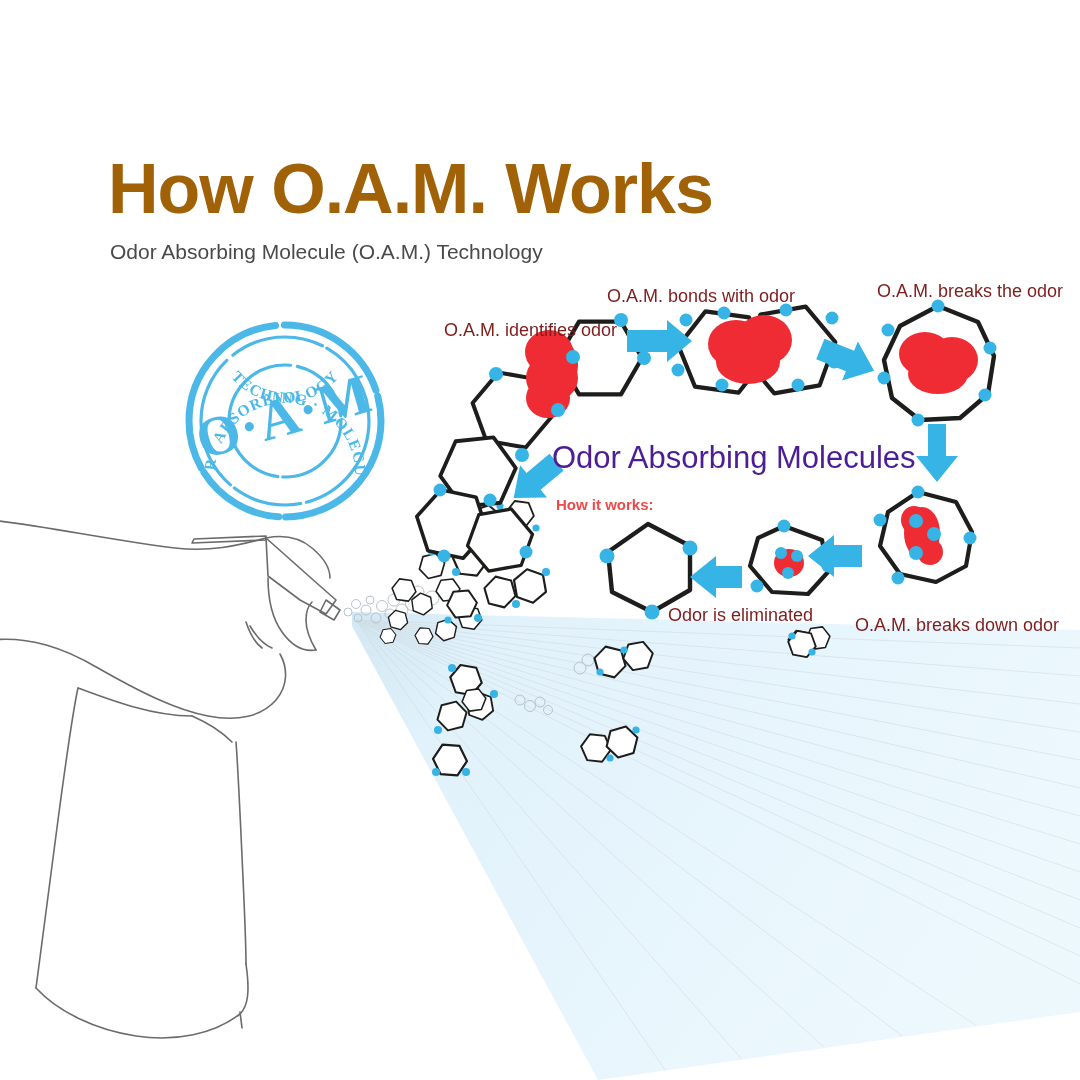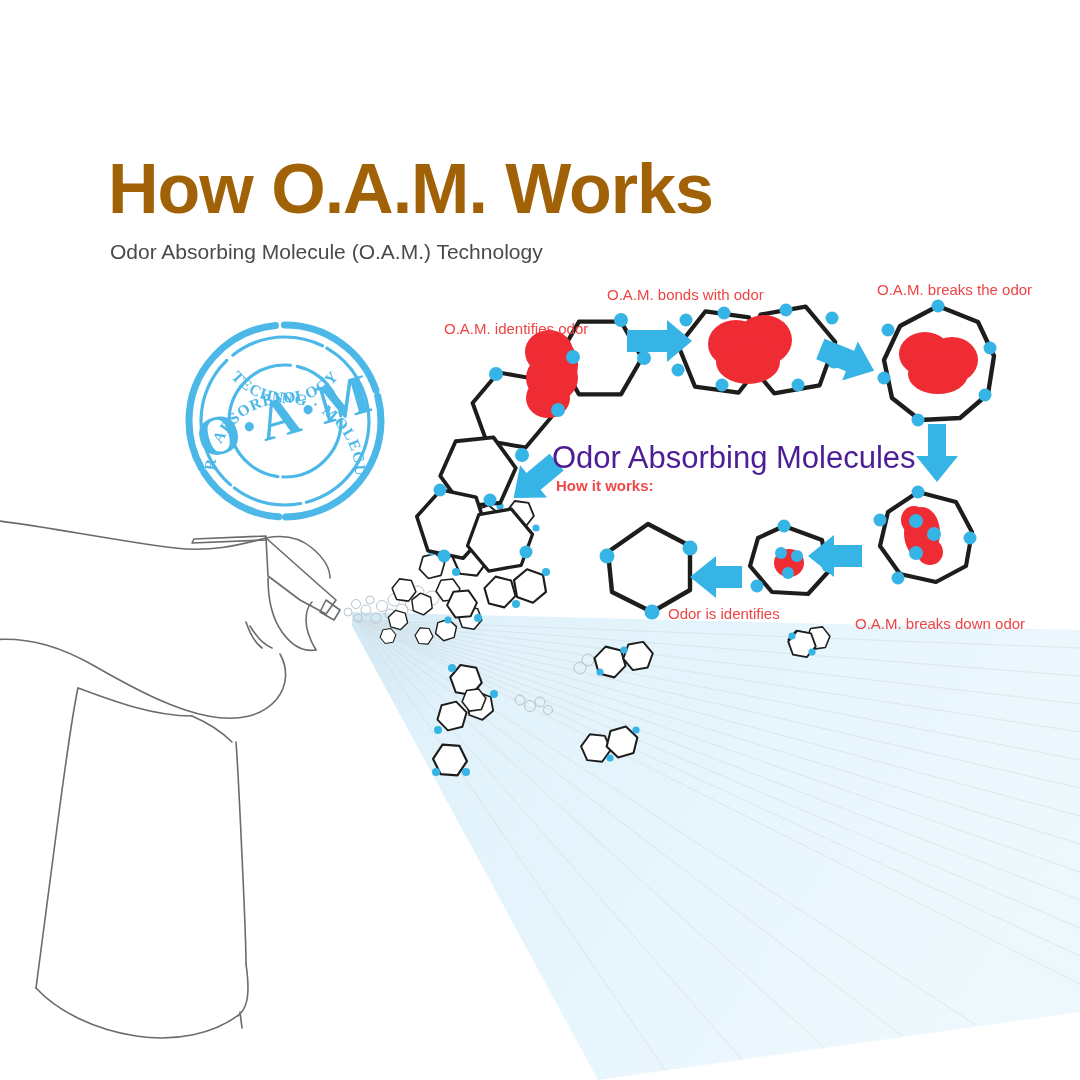--- a/index.html
+++ b/index.html
@@ -14,29 +14,29 @@
     color:#a16207;line-height:1;white-space:nowrap;margin-top:12px;
   }
   .sub{
     position:absolute;left:110px;top:240px;
     font-family:"Liberation Sans",sans-serif;
     font-size:21px;color:#4a4a4a;white-space:nowrap;
   }
   .stepLbl{
     position:absolute;
     font-family:"Liberation Sans",sans-serif;
-    font-size:15px;color:#ef4444;white-space:nowrap;
+    font-size:18px;color:#7f1d1d;white-space:nowrap;
   }
   .ctrTitle{
     position:absolute;left:552px;top:440px;
     font-family:"Liberation Sans",sans-serif;
     font-size:31px;color:#4c1d95;white-space:nowrap;
   }
   .ctrSub{
-    position:absolute;left:556px;top:477px;
+    position:absolute;left:556px;top:496px;
     font-family:"Liberation Sans",sans-serif;
     font-weight:bold;font-size:15px;color:#ef4a4a;white-space:nowrap;
   }
 </style>
 </head>
 <body>
 
 <div id="stage">
 
   <svg id="art" viewBox="0 0 1080 1080" xmlns="http://www.w3.org/2000/svg">
@@ -439,15 +439,15 @@
   <div class="ttl">How O.A.M. Works</div>
   <div class="sub">Odor Absorbing Molecule (O.A.M.) Technology</div>
 
   <div class="ctrTitle">Odor Absorbing Molecules</div>
   <div class="ctrSub">How it works:</div>
 
   <div class="stepLbl" style="left:444px;top:320px;">O.A.M. identifies odor</div>
   <div class="stepLbl" style="left:607px;top:286px;">O.A.M. bonds with odor</div>
   <div class="stepLbl" style="left:877px;top:281px;">O.A.M. breaks the odor</div>
   <div class="stepLbl" style="left:855px;top:588px;margin-top:27px;">O.A.M. breaks down odor</div>
-  <div class="stepLbl" style="left:668px;top:605px;">Odor is identifies</div>
+  <div class="stepLbl" style="left:668px;top:605px;">Odor is eliminated</div>
 
 </div>
 
 </body></html>

